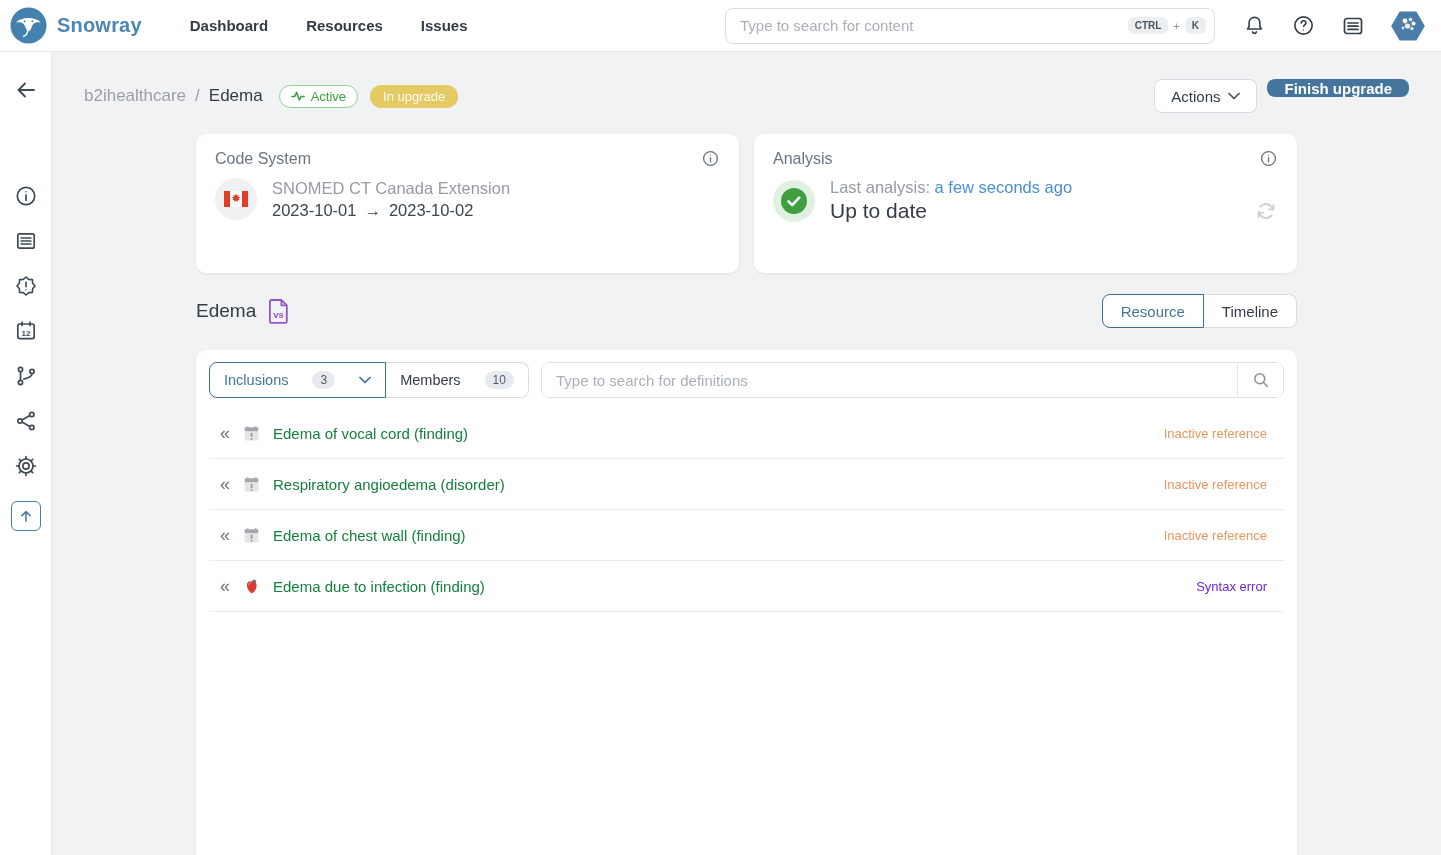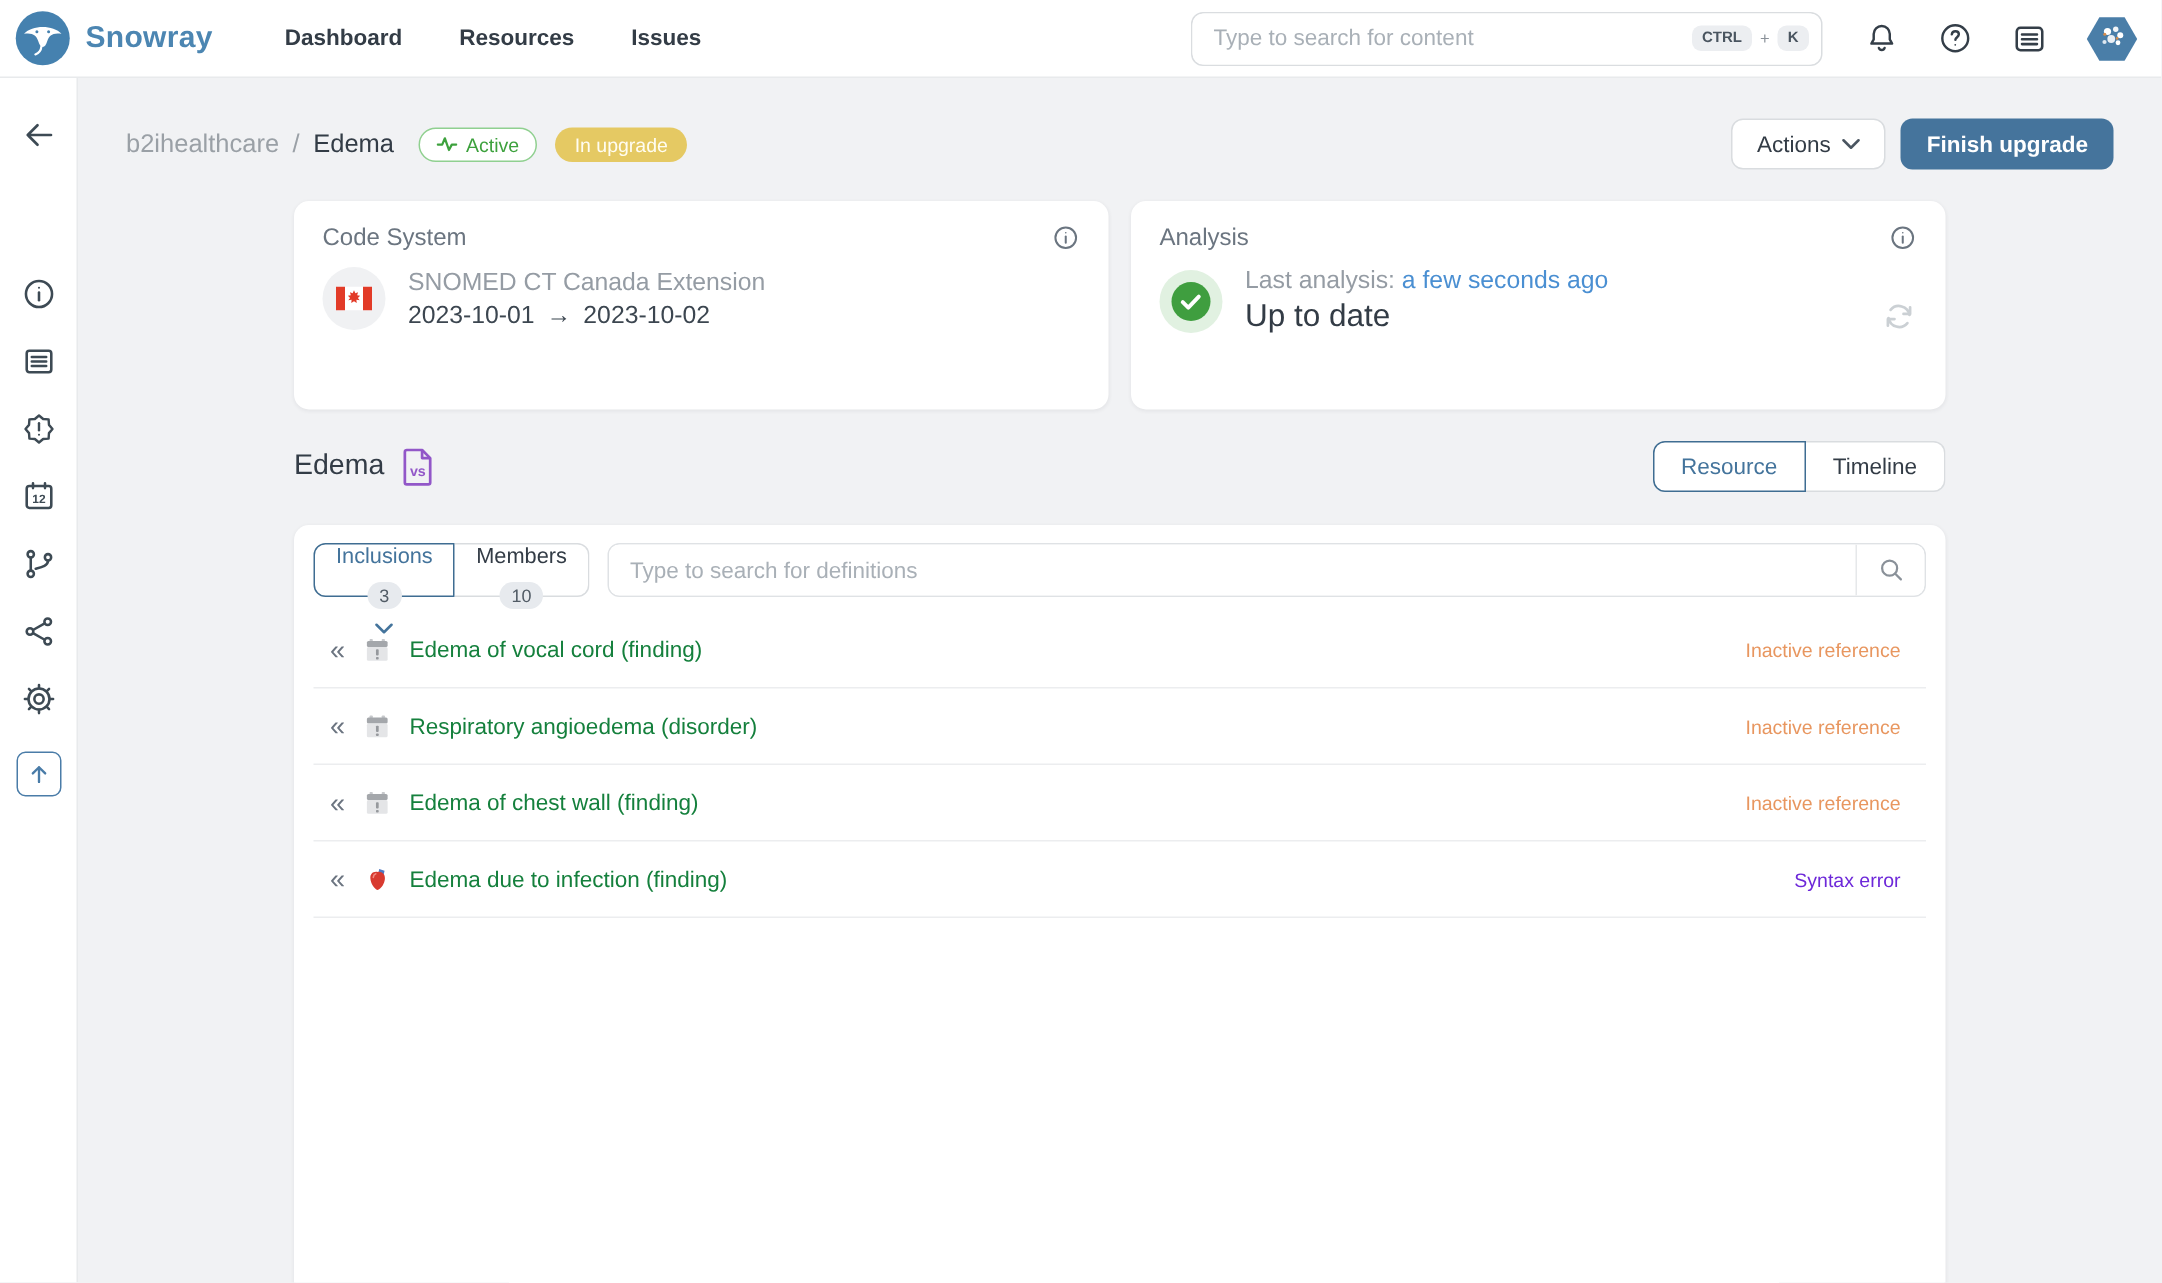--- a/index.html
+++ b/index.html
@@ -14,21 +14,21 @@
   
   .navbar {
     height: 52px; background: #fff; border-bottom: 1px solid #e8eaec;
     display: flex; align-items: center; padding: 0 16px 0 10px;
   }
   .brand { display: flex; align-items: center; gap: 10px; cursor: pointer; }
   .brand-name { font-size: 20px; font-weight: 700; color: #4c86b2; letter-spacing: .2px; }
   .nav-links { display: flex; gap: 38px; margin-left: 48px; }
   .nav-link { font-size: 15px; font-weight: 600; color: #333c46; cursor: pointer; }
   .nav-search {
-    margin-left: auto; width: 421px; height: 36px; position: relative;
+    margin-left: auto; width: 490px; height: 36px; position: relative;
     border: 1px solid #dadde0; border-radius: 8px; background: #fff;
     display: flex; align-items: center;
   }
   .nav-search input {
     border: 0; outline: none; flex: 1; height: 100%; border-radius: 8px;
     padding: 0 90px 0 14px; font-size: 15px; font-family: inherit; color: #333c46;
   }
   .nav-search input::placeholder { color: #a9b0b7; }
   .shortcut { position: absolute; right: 8px; top: 0; bottom: 0; display: flex; align-items: center; gap: 5px; }
   .key {
@@ -70,21 +70,21 @@
     padding: 4px 13px; font-size: 13px;
   }
   .crumb-actions { margin-left: auto; display: flex; gap: 10px; }
   .btn-actions {
     display: inline-flex; align-items: center; gap: 8px; background: #fff;
     border: 1px solid #d9dcdf; border-radius: 8px; padding: 0 16px; height: 34px;
     font-size: 15px; color: #333c46; font-family: inherit; cursor: pointer;
   }
   .btn-primary {
     background: #45749c; color: #fff; border: none; border-radius: 8px;
-    padding: 0 17px; height: 34px; font-size: 15px; font-weight: 600;
+    padding: 0 17px; height: 18px; font-size: 15px; font-weight: 600;
     font-family: inherit; cursor: pointer;
   }
 
   
   .content-col { width: 1101px; margin: 20px auto 0; }
   .cards { display: flex; gap: 15px; }
   .card {
     flex: 1; background: #fff; border-radius: 10px; height: 139px;
     box-shadow: 0 1px 3px rgba(25,35,45,.07); padding: 15px 19px;
   }
@@ -121,22 +121,22 @@
     border: 1px solid #d9dcdf; border-left: none; color: #333c46; border-radius: 0 8px 8px 0;
   }
 
   
   .panel {
     margin-top: 22px; background: #fff; border-radius: 10px; height: 517px;
     box-shadow: 0 1px 3px rgba(25,35,45,.07); padding: 12px 13px;
   }
   .filter-bar { display: flex; }
   .seg-btn {
-    display: inline-flex; align-items: center; gap: 9px; height: 36px; padding: 0 14px;
-    background: #fff; font-size: 14.5px; font-family: inherit; cursor: pointer; flex-direction: column;
+    display: inline-flex; align-items: center; gap: 24px; height: 36px; padding: 0 14px;
+    background: #fff; font-size: 14.5px; font-family: inherit; cursor: pointer;
   }
   .seg-btn.sel {
     border: 1.5px solid #3f6d92; color: #44749c; border-radius: 8px 0 0 8px; z-index: 2;
   }
   .seg-btn.unsel {
     border: 1px solid #d9dcdf; border-left: none; color: #333c46; border-radius: 0 8px 8px 0;
   }
   .count-pill {
     background: #e7eaee; color: #525c66; border-radius: 999px; font-size: 12px;
     padding: 2px 8px; font-weight: 500;

